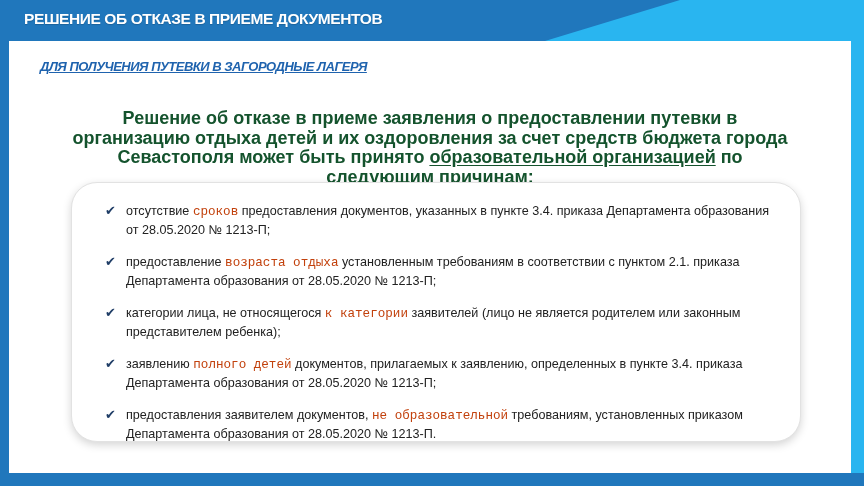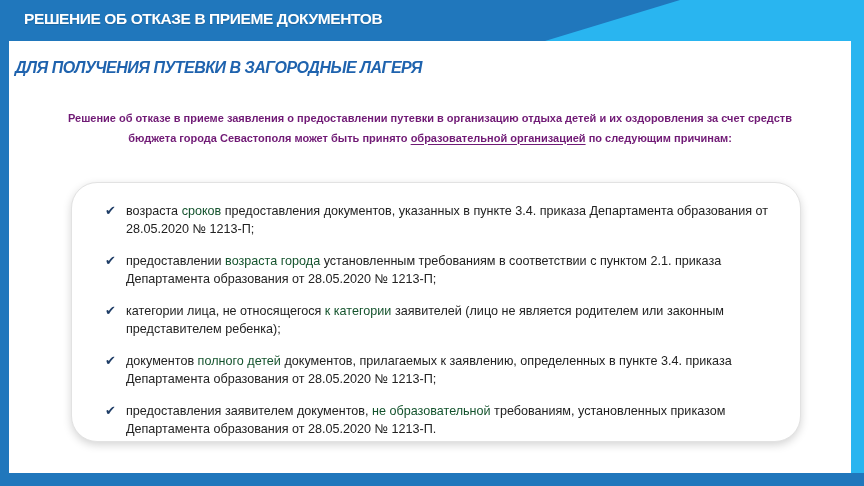--- a/index.html
+++ b/index.html
@@ -84,39 +84,40 @@
     left: 9px;
     top: 43px;
     width: 842px;
     height: 430px;
     background: #ffffff;
   }
 
   
   .subtitle {
     position: absolute;
-    left: 6px;
+    left: 31px;
     top: 16px;
-    font-size: 16px;
+    font-size: 13px;
     font-weight: bold;
     font-style: italic;
     color: #1F63AE;
     letter-spacing: -0.5px;
     white-space: nowrap;
+    text-decoration: underline;
   }
 
   
   .intro {
     position: absolute;
     left: 56px;
     top: 66px;
     width: 730px;
     text-align: center;
-    color: #701a75;
-    font-size: 11px;
+    color: #14532d;
+    font-size: 18px;
     font-weight: bold;
     line-height: 19.5px;
   }
   .intro .u {
     text-decoration: underline;
     text-underline-offset: 2px;
   }
 
   
   .card {
@@ -151,21 +152,22 @@
   .check-icon {
     position: absolute;
     left: 0;
     top: 0px;
     color: #1F3D66;
     font-size: 13px;
     line-height: 18px;
     font-weight: bold;
   }
   .hl {
-    color: #14532d;
+    color: #c2410c;
+    font-family: Liberation Mono, monospace;
   }
 </style>
 </head>
 <body>
 
 <div class="slide">
 
   <div class="header-band">
     <div class="header-diagonal"></div>
   </div>
@@ -178,22 +180,22 @@
   <div class="page">
 
     <div class="subtitle">ДЛЯ ПОЛУЧЕНИЯ ПУТЕВКИ В ЗАГОРОДНЫЕ ЛАГЕРЯ</div>
 
     <div class="intro">
       <span>Решение об отказе в приеме заявления о предоставлении путевки в организацию отдыха детей и их оздоровления за счет средств бюджета города Севастополя может быть принято </span><span class="u">образовательной организацией</span><span> по следующим причинам:</span>
     </div>
 
     <div class="card">
       <div class="reasons">
-          <div class="reason"><span class="check-icon">✔</span><span>возраста </span><span class="hl">сроков</span><span> предоставления документов, указанных в пункте 3.4. приказа Департамента образования от 28.05.2020 № 1213-П;</span></div>
-          <div class="reason"><span class="check-icon">✔</span><span>предоставлении </span><span class="hl">возраста города</span><span> установленным требованиям в соответствии с пунктом 2.1. приказа Департамента образования от 28.05.2020 № 1213-П;</span></div>
+          <div class="reason"><span class="check-icon">✔</span><span>отсутствие </span><span class="hl">сроков</span><span> предоставления документов, указанных в пункте 3.4. приказа Департамента образования от 28.05.2020 № 1213-П;</span></div>
+          <div class="reason"><span class="check-icon">✔</span><span>предоставление </span><span class="hl">возраста отдыха</span><span> установленным требованиям в соответствии с пунктом 2.1. приказа Департамента образования от 28.05.2020 № 1213-П;</span></div>
           <div class="reason"><span class="check-icon">✔</span><span>категории лица, не относящегося </span><span class="hl">к категории</span><span> заявителей (лицо не является родителем или законным представителем ребенка);</span></div>
-          <div class="reason"><span class="check-icon">✔</span><span>документов </span><span class="hl">полного детей</span><span> документов, прилагаемых к заявлению, определенных в пункте 3.4. приказа Департамента образования от 28.05.2020 № 1213-П;</span></div>
+          <div class="reason"><span class="check-icon">✔</span><span>заявлению </span><span class="hl">полного детей</span><span> документов, прилагаемых к заявлению, определенных в пункте 3.4. приказа Департамента образования от 28.05.2020 № 1213-П;</span></div>
           <div class="reason"><span class="check-icon">✔</span><span>предоставления заявителем документов, </span><span class="hl">не образовательной</span><span> требованиям, установленных приказом Департамента образования от 28.05.2020 № 1213-П.</span></div>
         </div>
     </div>
 
   </div>
 </div>
 
 </body></html>

